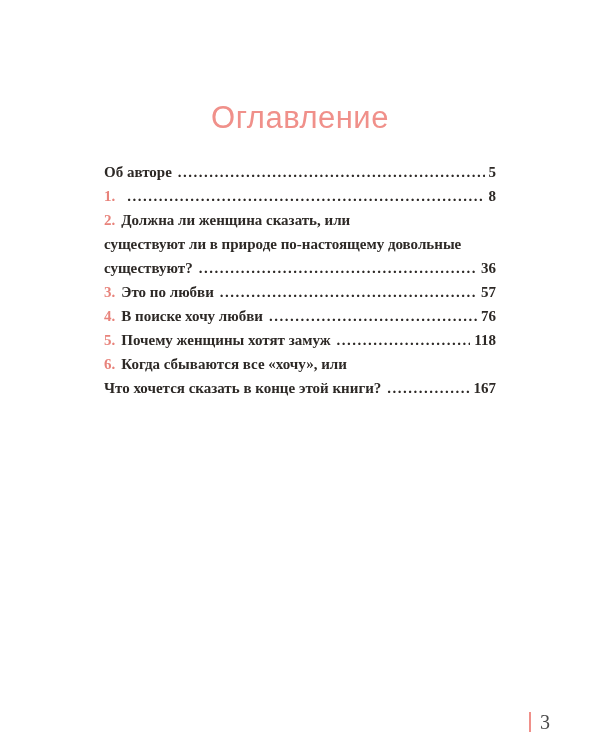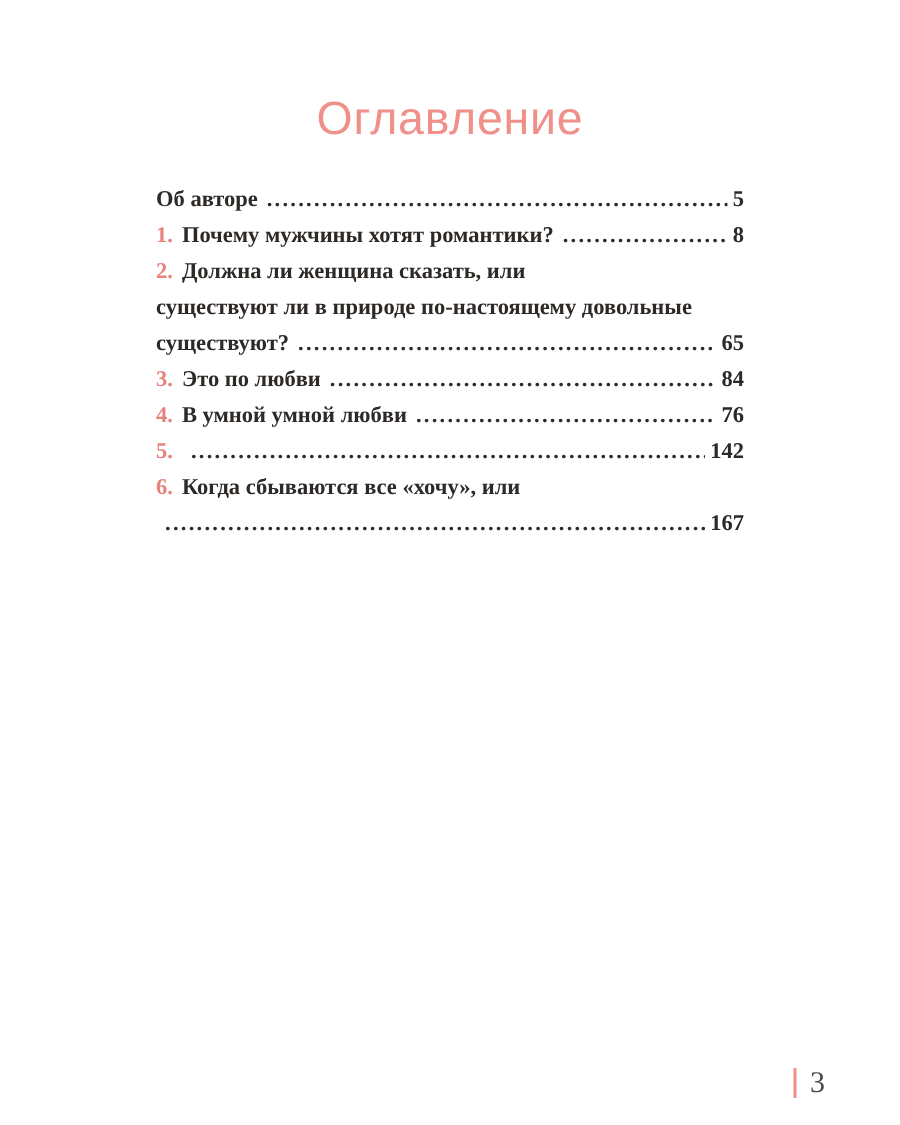--- a/index.html
+++ b/index.html
@@ -10,21 +10,21 @@
   .page {
     position: relative;
     width: 600px;
     height: 750px;
     background: #ffffff;
     overflow: hidden;
     font-family: "Liberation Serif", serif;
   }
   .title {
     margin: 0;
-    padding-top: 61px;
+    padding-top: 100px;
     text-align: center;
     font-family: "Liberation Sans", sans-serif;
     font-weight: 400;
     font-size: 31px;
     letter-spacing: 0.5px;
     color: #f0908a;
   }
   .toc {
     width: 392px;
     margin: 24px auto 0 auto;
@@ -94,73 +94,74 @@
   <div class="toc-row">
     <span class="toc-num"></span>
     <span class="toc-text">Об авторе</span>
     <span class="toc-dots"></span>
     <span class="toc-page">5</span>
   </div>
 
 
   <div class="toc-row">
     <span class="toc-num has">1.</span>
-    <span class="toc-text">Почему мужчины хотят романтики?</span>
     <span class="toc-dots"></span>
     <span class="toc-page">8</span>
   </div>
 
   <div class="toc-row">
     <span class="toc-num has">2.</span>
     <span class="toc-text">Должна ли женщина сказать, или</span>
 
   </div>
 
   <div class="toc-row">
     <span class="toc-num"></span>
     <span class="toc-text">существуют ли в природе по-настоящему довольные</span>
 
   </div>
 
   <div class="toc-row">
     <span class="toc-num"></span>
     <span class="toc-text">существуют?</span>
     <span class="toc-dots"></span>
-    <span class="toc-page">65</span>
+    <span class="toc-page">36</span>
   </div>
 
   <div class="toc-row">
     <span class="toc-num has">3.</span>
     <span class="toc-text">Это по любви</span>
     <span class="toc-dots"></span>
-    <span class="toc-page">84</span>
+    <span class="toc-page">57</span>
   </div>
 
   <div class="toc-row">
     <span class="toc-num has">4.</span>
-    <span class="toc-text">В умной умной любви</span>
+    <span class="toc-text">В поиске хочу любви</span>
     <span class="toc-dots"></span>
     <span class="toc-page">76</span>
   </div>
 
   <div class="toc-row">
     <span class="toc-num has">5.</span>
+    <span class="toc-text">Почему женщины хотят замуж</span>
     <span class="toc-dots"></span>
-    <span class="toc-page">142</span>
+    <span class="toc-page">118</span>
   </div>
 
   <div class="toc-row">
     <span class="toc-num has">6.</span>
     <span class="toc-text">Когда сбываются все «хочу», или</span>
 
   </div>
 
 
   <div class="toc-row">
     <span class="toc-num"></span>
+    <span class="toc-text">Что хочется сказать в конце этой книги?</span>
     <span class="toc-dots"></span>
     <span class="toc-page">167</span>
   </div>
 </div>
 
   <div class="footer">
     <span class="footer-bar"></span>
     <span class="footer-num">3</span>
   </div>
 

